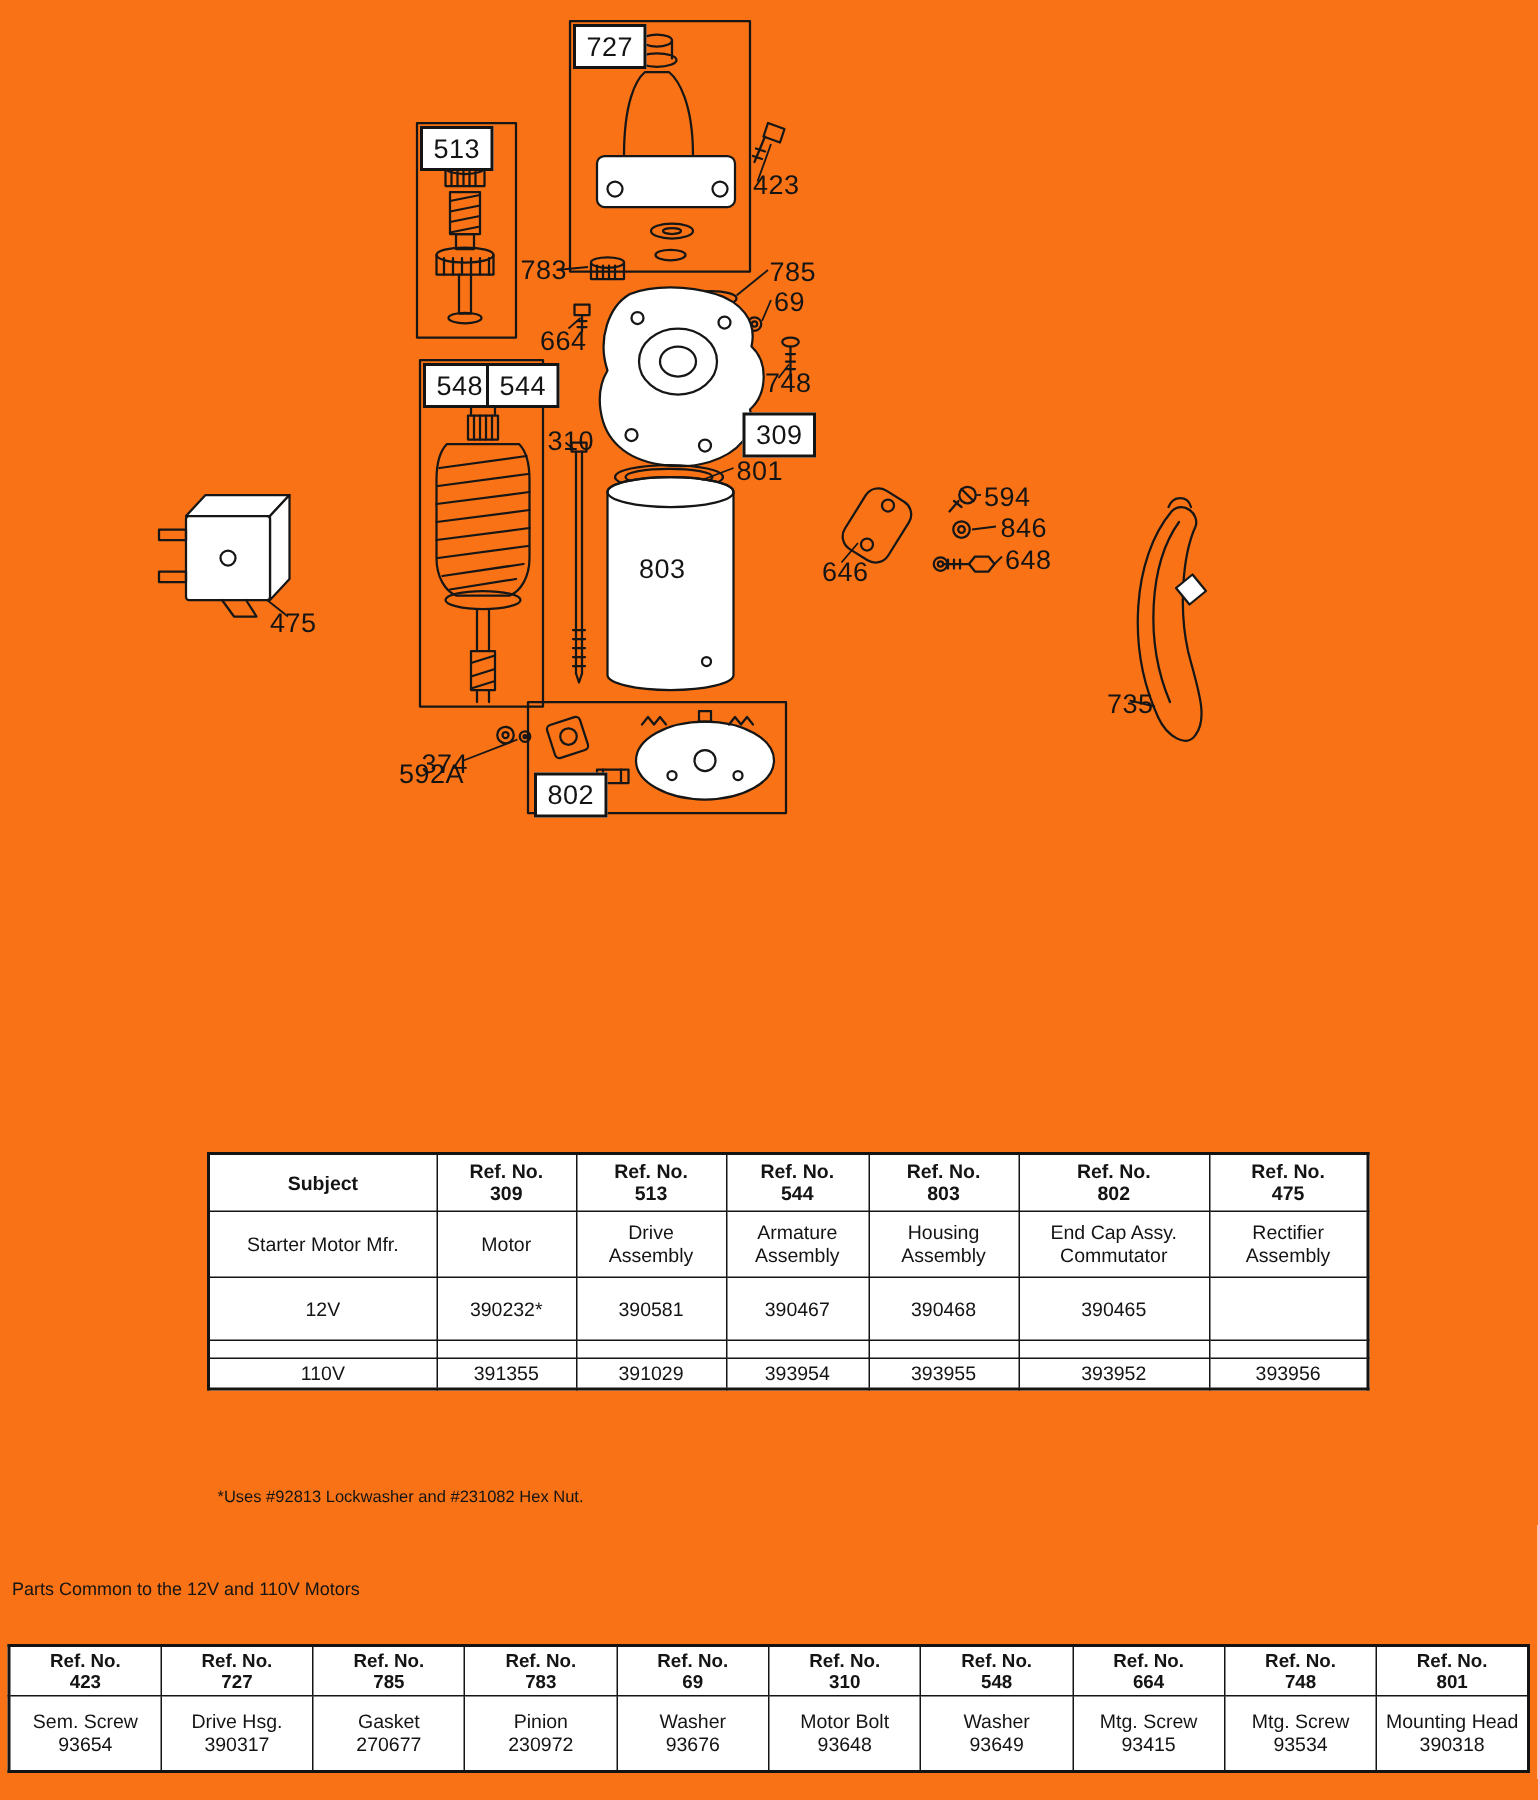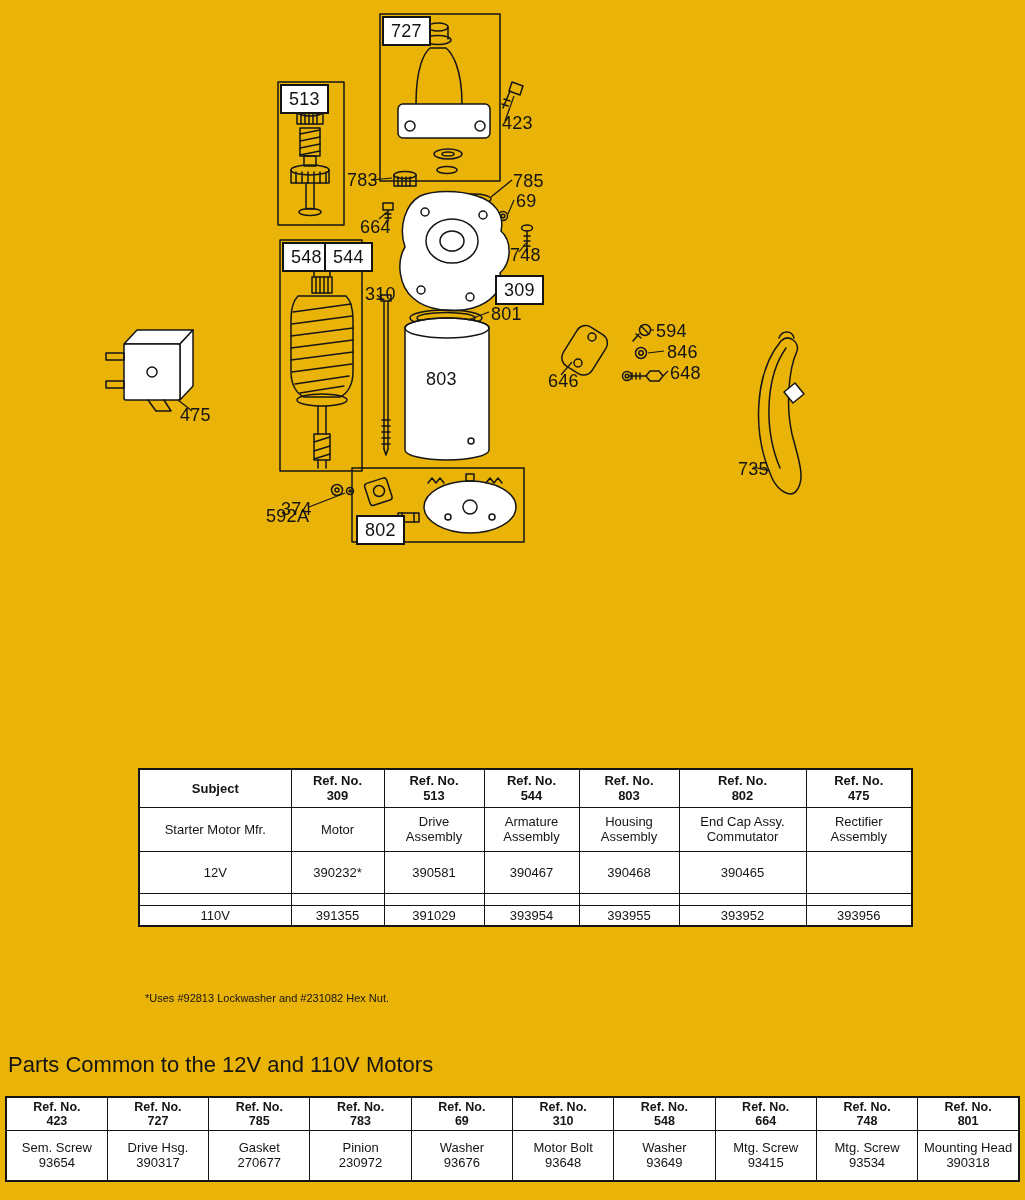--- a/index.html
+++ b/index.html
@@ -2,21 +2,21 @@
 <html><head>
 <meta charset="utf-8">
 <style>
   * { margin:0; padding:0; box-sizing:border-box; }
   html,body { background:#fff; }
   body {
     width:1025px; height:1200px;
     font-family:"Liberation Sans", sans-serif;
     color:#141414; position:relative;
   }
-  .page { position:relative; width:1025px; height:1200px; background:#eab308; overflow:hidden; }
+  .page { position:relative; width:1025px; height:1200px; background:#f97316; overflow:hidden; }
 
   .diagram { position:absolute; left:0; top:0; width:1025px; height:570px; }
   .diagram svg { position:absolute; left:0; top:0; }
   .callout {
     position:absolute; font-size:18px; line-height:1;
     white-space:nowrap; color:#141414; letter-spacing:.3px;
   }
   .callout.boxed { border:2px solid #141414; background:#fff; padding:4px 7px; }
 
   table { border-collapse:collapse; position:absolute; table-layout:fixed; background:#fff; }
@@ -35,21 +35,21 @@
   .t1 th:nth-child(5){width:100px}
   .t1 th:nth-child(6){width:127px}
   .t1 th:nth-child(7){width:106px}
   .t1 tbody tr:nth-child(1) td { height:44px; }
   .t1 tbody tr:nth-child(2) td { height:42px; }
   .t1 tbody tr:nth-child(3) td { height:27px; }
   .t1 tbody tr.spacer td { height:12px; padding:0; }
   .t1 tbody tr:nth-child(5) td { height:27px; }
 
   .footnote { position:absolute; left:145px; top:992px; font-size:11px; color:#141414; }
-  .section-title { position:absolute; left:8px; top:1052px; font-size:22px; color:#141414; }
+  .section-title { position:absolute; left:8px; top:1052px; font-size:12px; color:#141414; }
 
   .t2 { left:5px; top:1096px; width:1015px; border:2px solid #141414; }
   .t2 th { height:30px; font-size:12.5px; }
   .t2 td { height:50px; font-size:13px; }
 </style>
 </head>
 <body>
 
 <div class="page">
 

